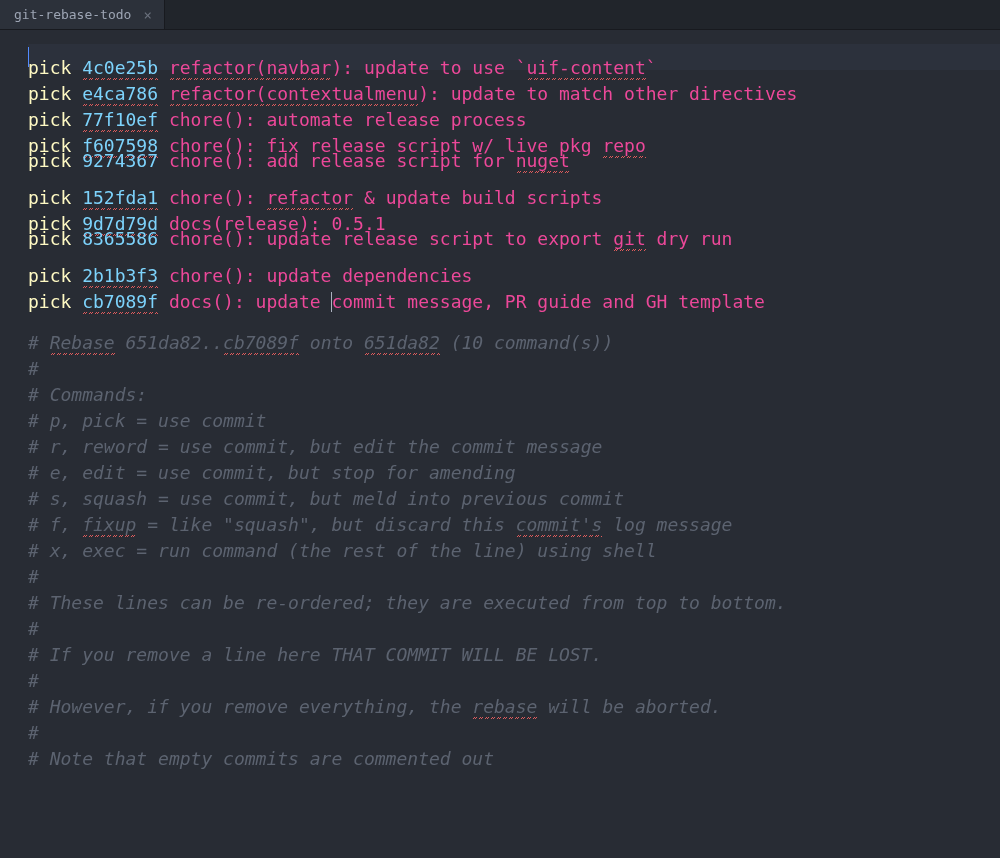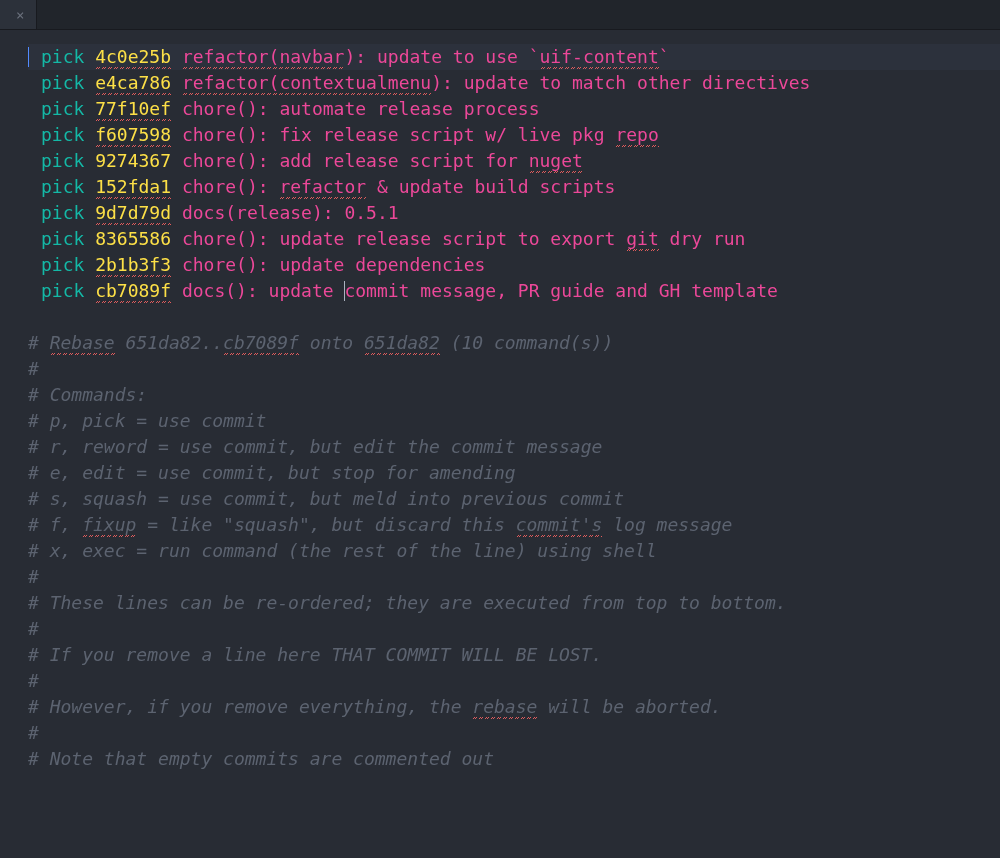--- a/index.html
+++ b/index.html
@@ -50,22 +50,22 @@
   .line.current {
     background: #2c313c;
   }
   .line.current::before {
     content: "";
     position: absolute;
     left: 0; top: 3px; bottom: 3px;
     width: 1px;
     background: #528bff;
   }
-  .cmd   { color: #14b8a6; padding-left: 13px; }  
-  .hash  { color: #fde047; }  
+  .cmd   { color: #fef9c3; }  
+  .hash  { color: #7dd3fc; margin-top: 11px; }  
   .msg   { color: #ec4899; }
   .cmt   { color: #5c6370; font-style: italic; }
 
   .sp { position: relative; display: inline-block; }
   .sp::after {
     content: "";
     position: absolute;
     left: 0; right: 0; bottom: 1px;
     height: 2px;
     background-image: linear-gradient(135deg,
@@ -85,17 +85,18 @@
     background: #abb2bf;
     vertical-align: -4px;
     margin: 0 -1px 0 0;
   }
 </style>
 </head>
 <body>
 
 <div class="tabbar">
   <div class="tab">
+    <span>git-rebase-todo</span>
     <span class="close">×</span>
   </div>
 </div>
 
 <div class="editor" id="editor"><div class="line current"><span class="cmd">pick </span><span class="hash sp">4c0e25b</span><span class="msg"> </span><span class="msg sp">refactor(navbar</span><span class="msg">): update to use `</span><span class="msg sp">uif-content</span><span class="msg">`</span></div><div class="line"><span class="cmd">pick </span><span class="hash sp">e4ca786</span><span class="msg"> </span><span class="msg sp">refactor(contextualmenu</span><span class="msg">): update to match other directives</span></div><div class="line"><span class="cmd">pick </span><span class="hash sp">77f10ef</span><span class="msg"> chore(): automate release process</span></div><div class="line"><span class="cmd">pick </span><span class="hash sp">f607598</span><span class="msg"> chore(): fix release script w/ live pkg </span><span class="msg sp">repo</span></div><div class="line"><span class="cmd">pick </span><span class="hash">9274367</span><span class="msg"> chore(): add release script for </span><span class="msg sp">nuget</span></div><div class="line"><span class="cmd">pick </span><span class="hash sp">152fda1</span><span class="msg"> chore(): </span><span class="msg sp">refactor</span><span class="msg"> &amp; update build scripts</span></div><div class="line"><span class="cmd">pick </span><span class="hash sp">9d7d79d</span><span class="msg"> docs(release): 0.5.1</span></div><div class="line"><span class="cmd">pick </span><span class="hash">8365586</span><span class="msg"> chore(): update release script to export </span><span class="msg sp">git</span><span class="msg"> dry run</span></div><div class="line"><span class="cmd">pick </span><span class="hash sp">2b1b3f3</span><span class="msg"> chore(): update dependencies</span></div><div class="line"><span class="cmd">pick </span><span class="hash sp">cb7089f</span><span class="msg"> docs(): update </span><span class="caret"></span><span class="msg">commit message, PR guide and GH template</span></div><div class="line"><span class="msg"></span></div><div class="line"><span class="cmt"># </span><span class="cmt sp">Rebase</span><span class="cmt"> 651da82..</span><span class="cmt sp">cb7089f</span><span class="cmt"> onto </span><span class="cmt sp">651da82</span><span class="cmt"> (10 command(s))</span></div><div class="line"><span class="cmt">#</span></div><div class="line"><span class="cmt"># Commands:</span></div><div class="line"><span class="cmt"># p, pick = use commit</span></div><div class="line"><span class="cmt"># r, reword = use commit, but edit the commit message</span></div><div class="line"><span class="cmt"># e, edit = use commit, but stop for amending</span></div><div class="line"><span class="cmt"># s, squash = use commit, but meld into previous commit</span></div><div class="line"><span class="cmt"># f, </span><span class="cmt sp">fixup</span><span class="cmt"> = like "squash", but discard this </span><span class="cmt sp">commit's</span><span class="cmt"> log message</span></div><div class="line"><span class="cmt"># x, exec = run command (the rest of the line) using shell</span></div><div class="line"><span class="cmt">#</span></div><div class="line"><span class="cmt"># These lines can be re-ordered; they are executed from top to bottom.</span></div><div class="line"><span class="cmt">#</span></div><div class="line"><span class="cmt"># If you remove a line here THAT COMMIT WILL BE LOST.</span></div><div class="line"><span class="cmt">#</span></div><div class="line"><span class="cmt"># However, if you remove everything, the </span><span class="cmt sp">rebase</span><span class="cmt"> will be aborted.</span></div><div class="line"><span class="cmt">#</span></div><div class="line"><span class="cmt"># Note that empty commits are commented out</span></div></div>
 
 </body></html>

